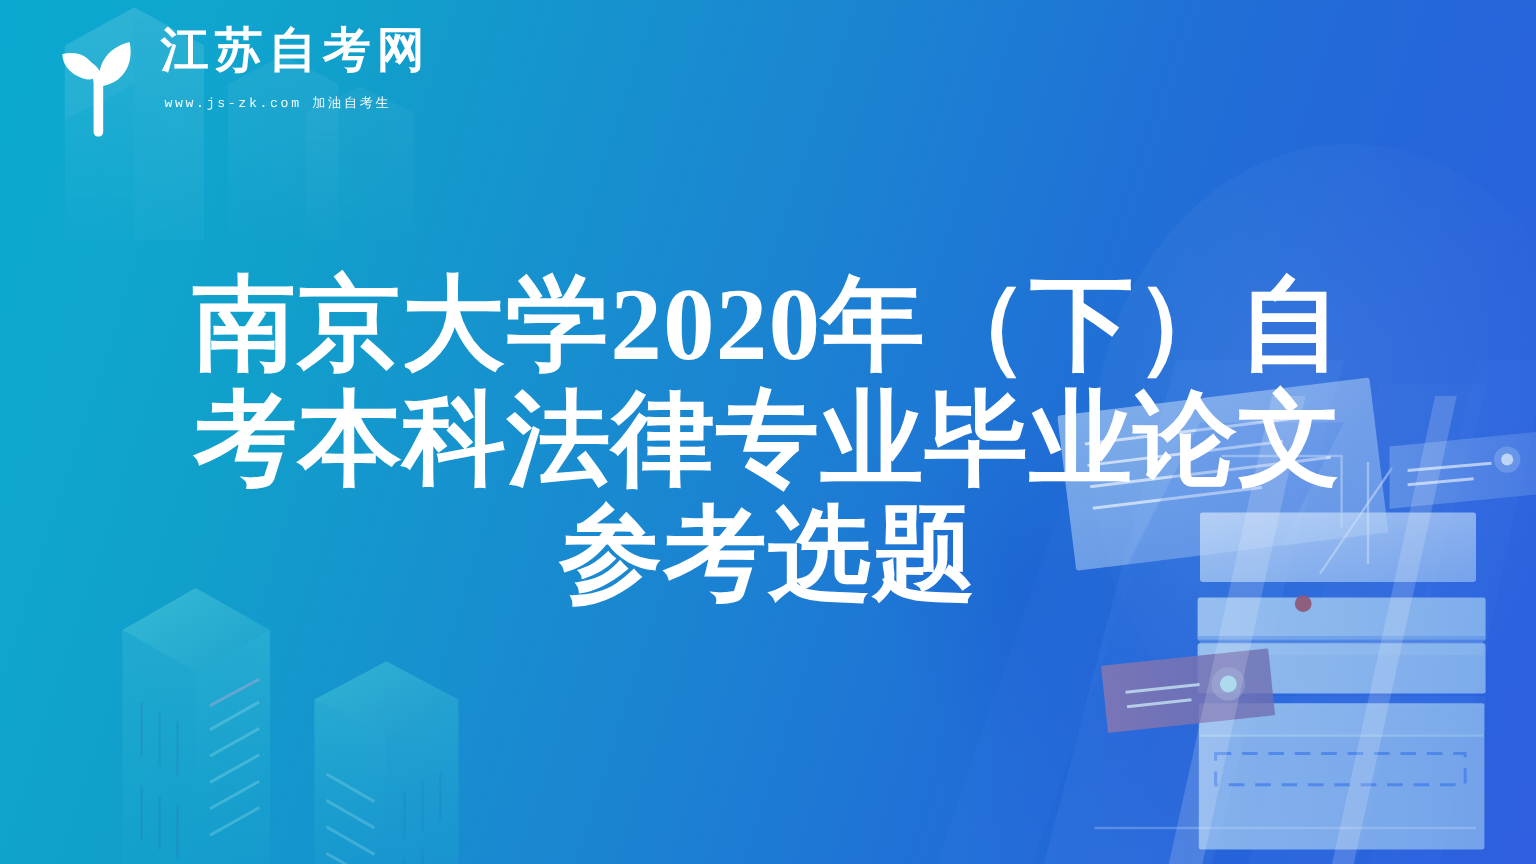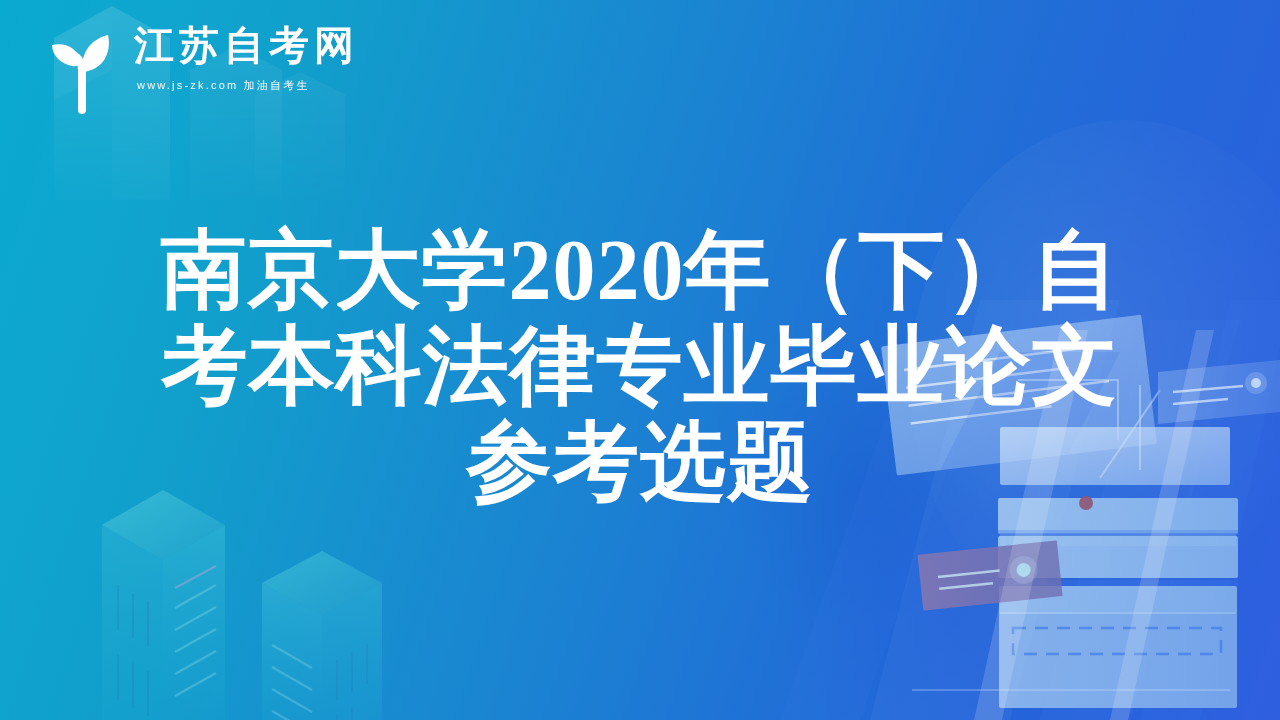--- a/index.html
+++ b/index.html
@@ -57,20 +57,21 @@
     z-index: 30;
   }
   #logo-mark {
     width: 88px;
     height: 96px;
     margin-right: 10px;
     flex: 0 0 auto;
   }
   #logo-text-wrap {
     padding-top: 4px;
+    font-family: Liberation Mono, monospace;
   }
   #logo-title {
     color: #ffffff;
     font-size: 40px;
     font-weight: bold;
     letter-spacing: 5px;
     line-height: 1.18;
     white-space: nowrap;
   }
   #logo-sub {

